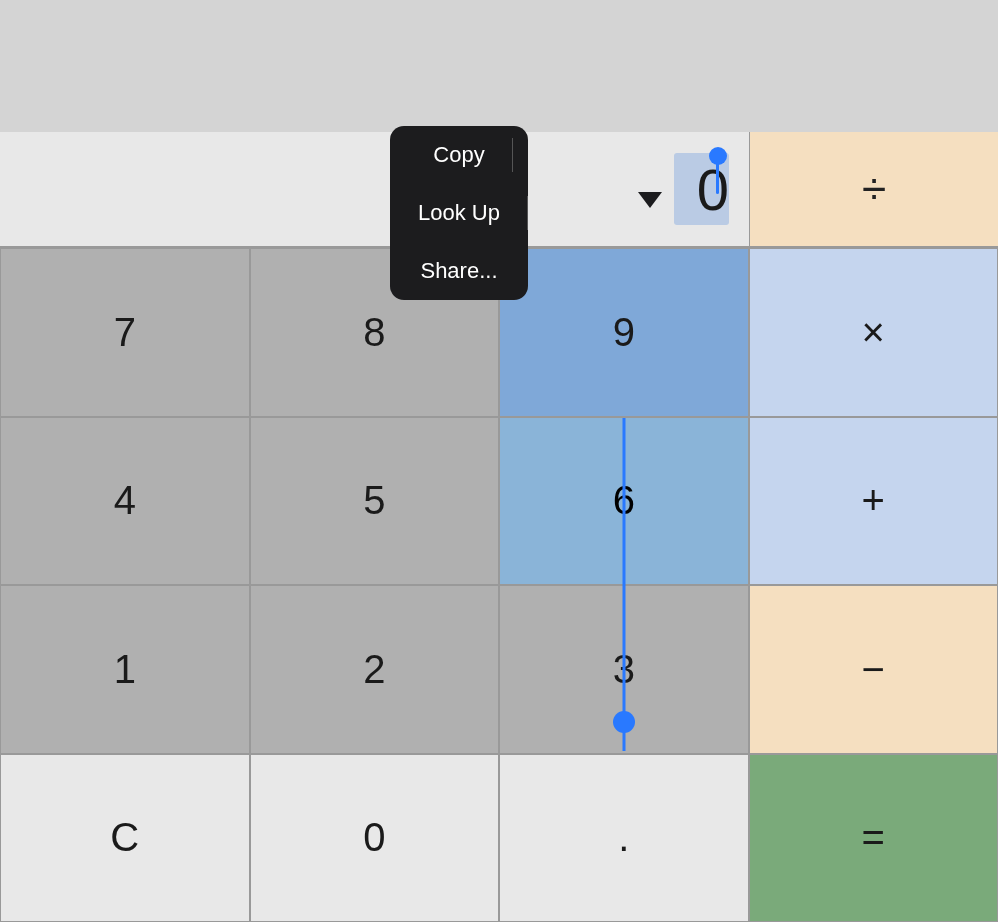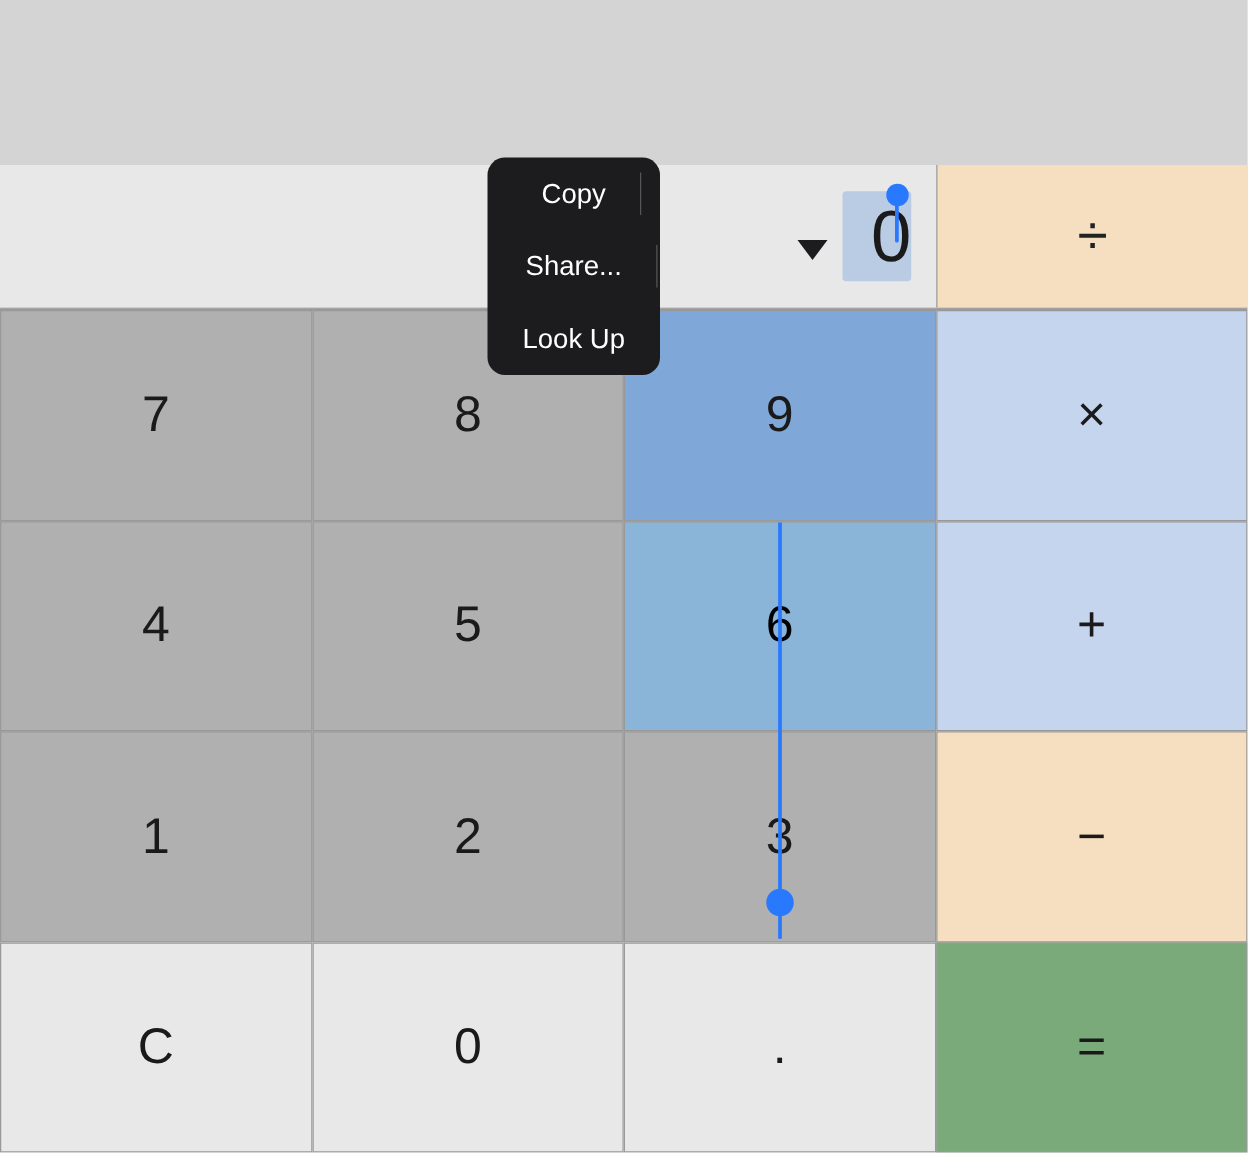--- a/index.html
+++ b/index.html
@@ -258,17 +258,17 @@
 
   <div class="calc-cell clear-cell">C</div>
   <div class="calc-cell zero-cell">0</div>
   <div class="calc-cell dot-cell">.</div>
   <div class="calc-cell equals-cell">=</div>
 
 </div>
 
 <div class="context-menu">
   <div class="context-menu-item">Copy</div>
+  <div class="context-menu-item">Look Up</div>
   <div class="context-menu-item">Share...</div>
-  <div class="context-menu-item">Look Up</div>
 </div>
 
 <div class="context-menu-arrow"></div>
 
 </body></html>

